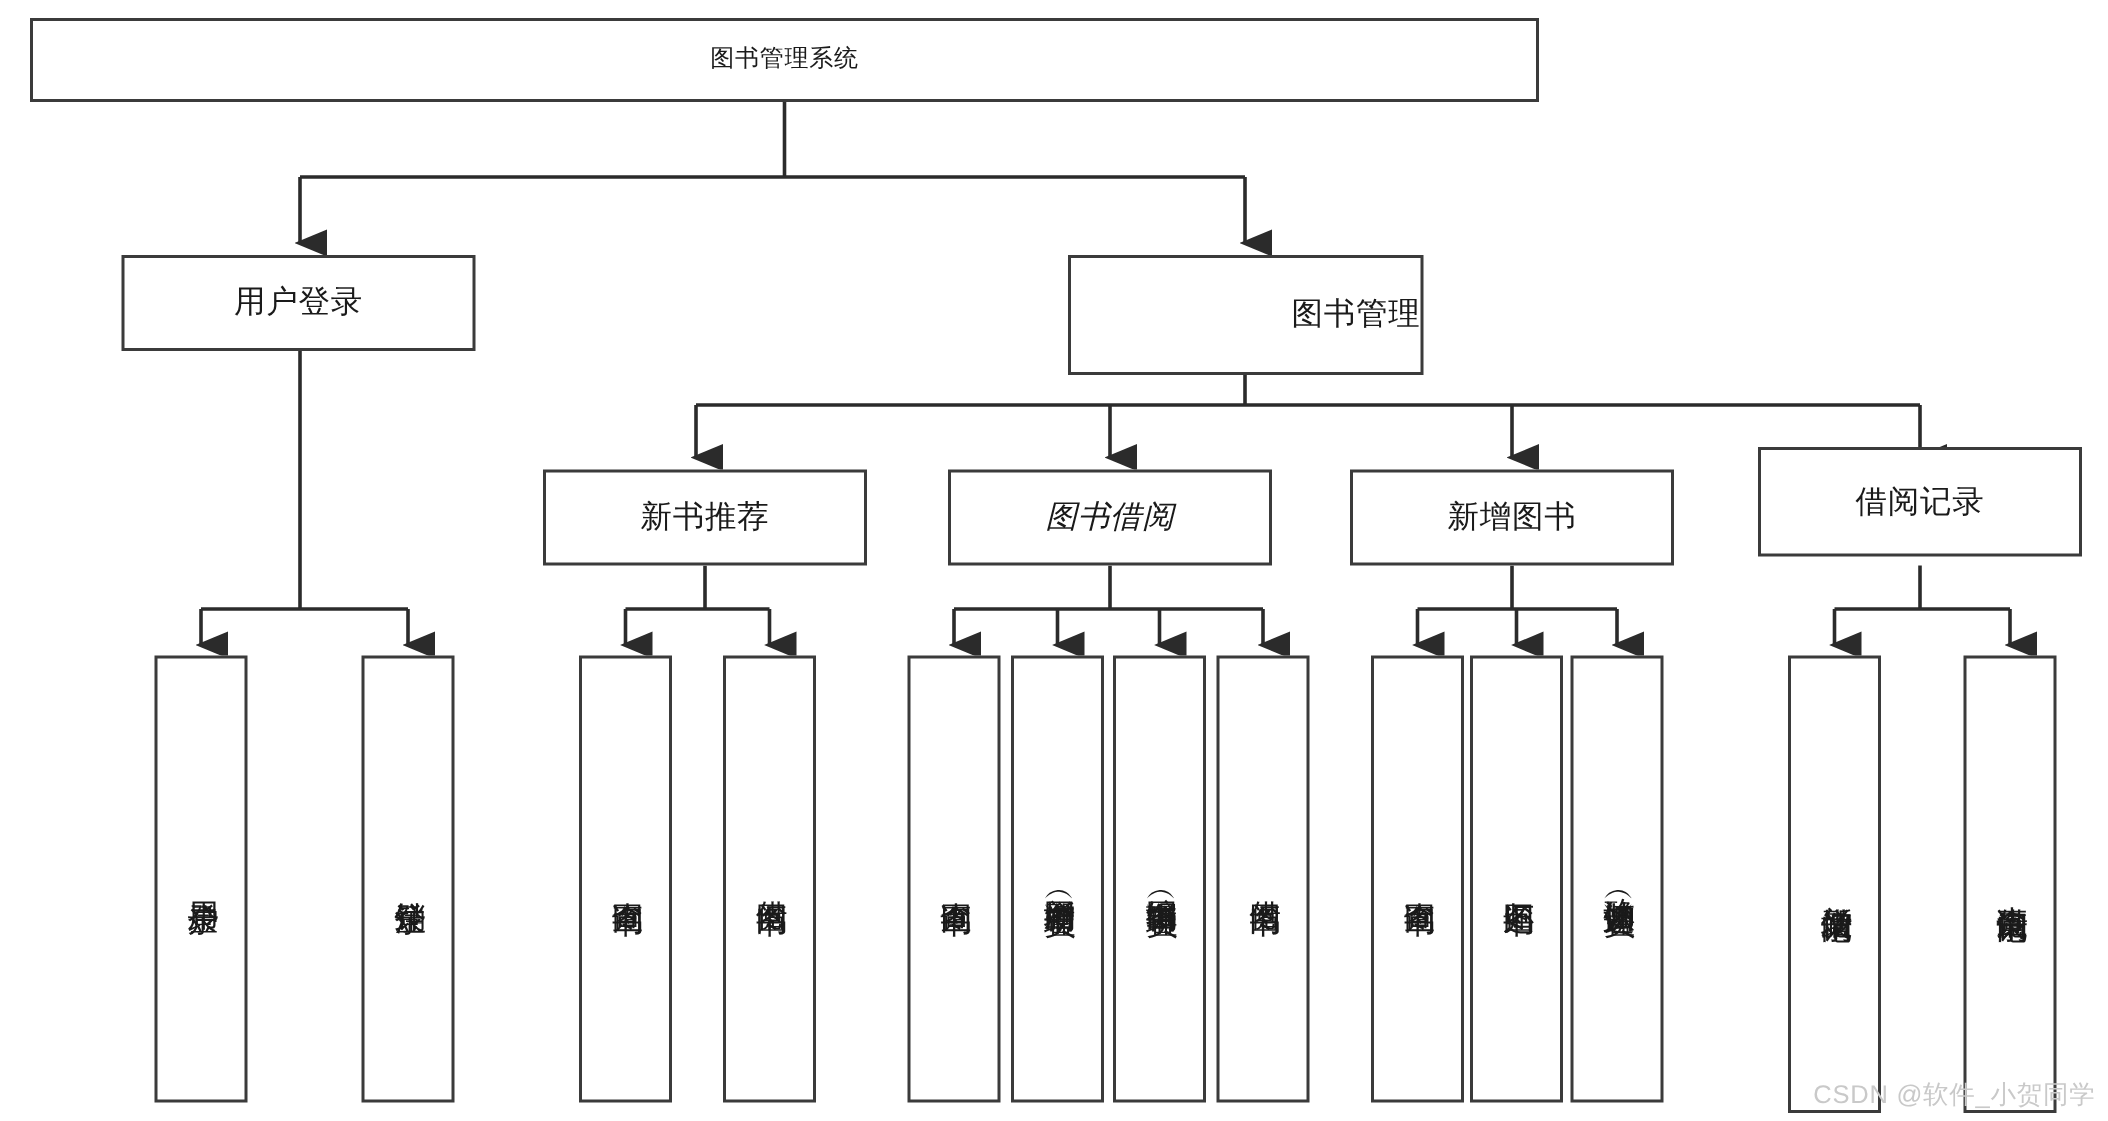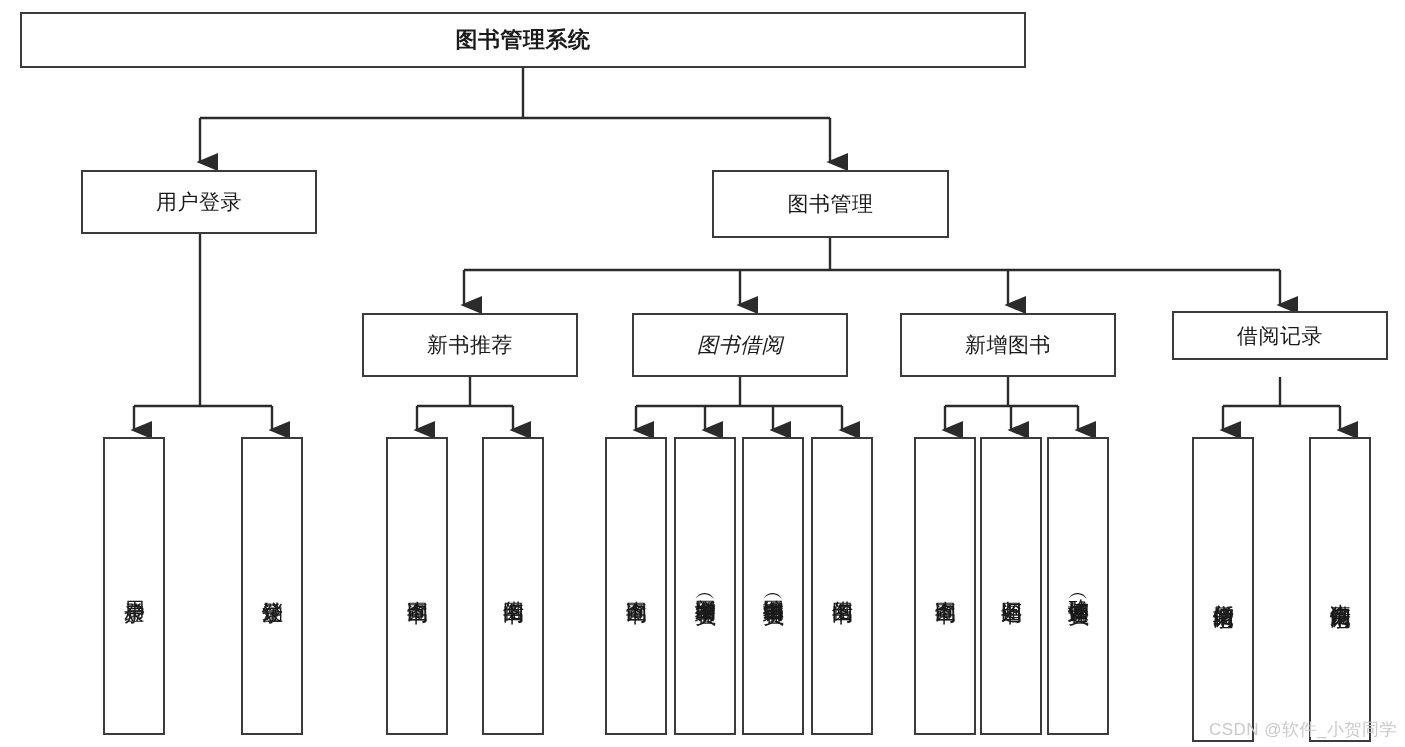--- a/index.html
+++ b/index.html
@@ -37,22 +37,21 @@
   .node.wide {
     
   }
   .node .label-h {
     font-size: 21px;
     line-height: 1.1;
     letter-spacing: 0.5px;
     white-space: nowrap;
   }
   #node-root .label-h {
-    font-size: 22px;
-    font-weight: bold;
+    font-size: 16px;
   }
   .node.tall {
     align-items: center;
     justify-content: center;
   }
   .node.tall .label-v {
     writing-mode: vertical-rl;
     text-orientation: upright;
     font-size: 21px;
     line-height: 1.28;
@@ -125,34 +124,34 @@
     </g>
   </svg>
 
   <div class="node wide" id="node-root" style="left:20px; top:12px; width:1006px; height:56px;">
     <span class="label-h">图书管理系统</span>
   </div>
 
   <div class="node wide" style="left:81px; top:170px; width:236px; height:64px;">
     <span class="label-h">用户登录</span>
   </div>
-  <div class="node wide" style="left:712px; top:170px; width:237px; height:68px;">
+  <div class="node wide" style="left:712px; top:170px; width:237px; height:80px;justify-content:flex-end;">
     <span class="label-h">图书管理</span>
   </div>
 
   <div class="node wide" style="left:362px; top:313px; width:216px; height:64px;">
     <span class="label-h">新书推荐</span>
   </div>
   <div class="node wide" style="left:632px; top:313px; width:216px; height:64px;font-style:italic;">
     <span class="label-h">图书借阅</span>
   </div>
   <div class="node wide" style="left:900px; top:313px; width:216px; height:64px;">
     <span class="label-h">新增图书</span>
   </div>
-  <div class="node wide" style="left:1172px; top:311px; width:216px; height:49px;">
+  <div class="node wide" style="left:1172px; top:298px; width:216px; height:73px;">
     <span class="label-h">借阅记录</span>
   </div>
 
   <div class="node tall" style="left:103px; top:437px; width:62px; height:298px;">
     <span class="label-v">用户登录</span>
   </div>
   <div class="node tall" style="left:241px; top:437px; width:62px; height:298px;">
     <span class="label-v">注销登录</span>
   </div>
 

